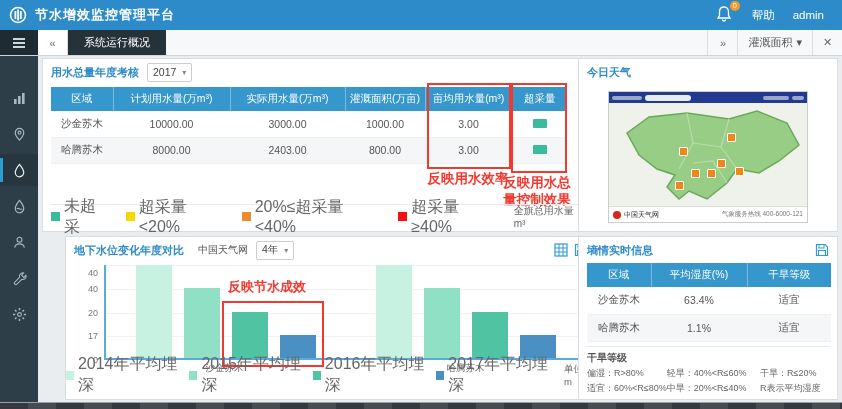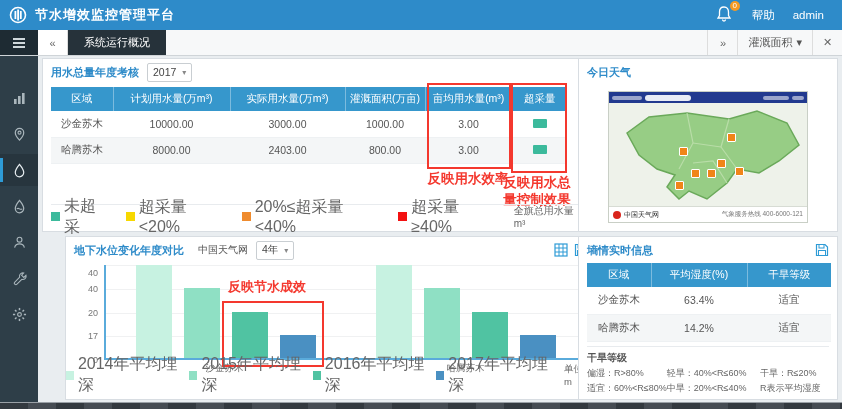--- a/index.html
+++ b/index.html
@@ -435,21 +435,21 @@
         </tr>
           </thead>
         <tbody>
           <tr>
             <td>沙金苏木</td>
             <td>63.4%</td>
             <td>适宜</td>
           </tr>
           <tr class="alt">
             <td>哈腾苏木</td>
-            <td>14.2%</td>
+            <td>1.1%</td>
             <td>适宜</td>
           </tr>
         </tbody>
       </table>
       <div class="drought">
         <div class="drought-title">干旱等级</div>
         <div class="drought-grid">
           <span>偏湿：R&gt;80%</span>
           <span>轻旱：40%&lt;R≤60%</span>
           <span>干旱：R≤20%</span>

